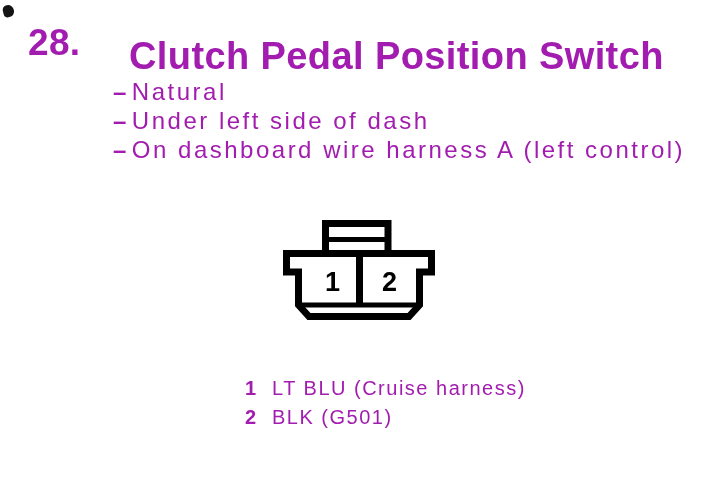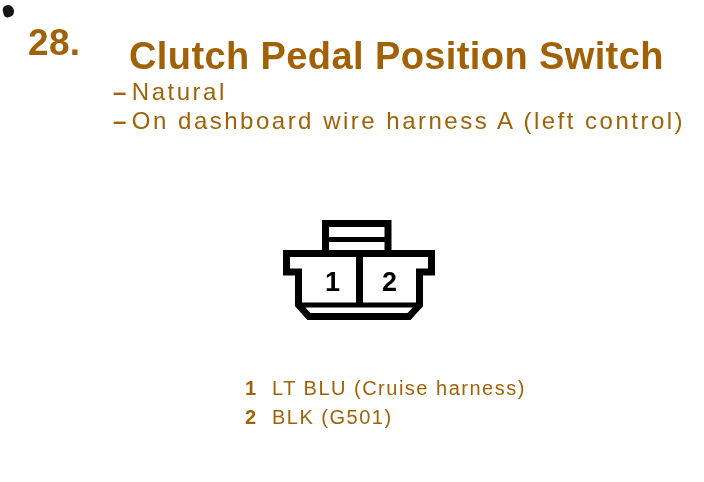--- a/index.html
+++ b/index.html
@@ -1,21 +1,21 @@
 <!DOCTYPE html>
 <html><head>
 <meta charset="utf-8">
 <style>
   html, body { margin: 0; padding: 0; background: #ffffff; }
   .page {
     position: relative;
     width: 704px;
     height: 482px;
     background: #ffffff;
-    color: #a16207;
+    color: #a21caf;
     font-family: "Liberation Sans", sans-serif;
     overflow: hidden;
   }
   
   .artifact {
     position: absolute;
     left: 3px;
     top: 5px;
     width: 11px;
     height: 12px;
@@ -102,20 +102,23 @@
   <div class="artifact"></div>
 
   <div class="item-number">28.</div>
   <h1 class="page-title">Clutch Pedal Position Switch</h1>
 
   <div class="details">
     <div class="detail-row">
       <span class="dash">–</span><span>Natural</span>
     </div>
     <div class="detail-row">
+      <span class="dash">–</span><span>Under left side of dash</span>
+    </div>
+    <div class="detail-row">
       <span class="dash">–</span><span>On dashboard wire harness A (left control)</span>
     </div>
   </div>
 
   <svg class="connector" width="180" height="110" viewBox="265 215 180 110">
 
     <rect class="ink-shape" x="325.5" y="223.5" width="62.5" height="30"></rect>
     <line class="ink-line" x1="327" y1="239.5" x2="387" y2="239.5" stroke-width="5"></line>
 
     <path class="ink-shape" d="M 286.5 253.5 L 431.5 253.5 L 431.5 272 L 419.5 272 L 419.5 305 L 409 316.5 L 309 316.5 L 298.5 305 L 298.5 272 L 286.5 272 Z"></path>

